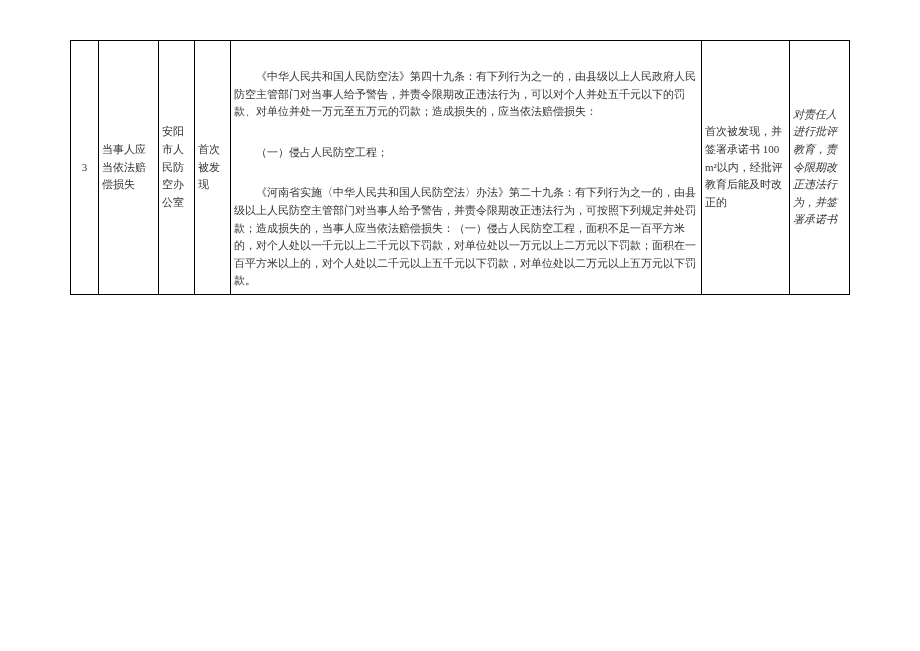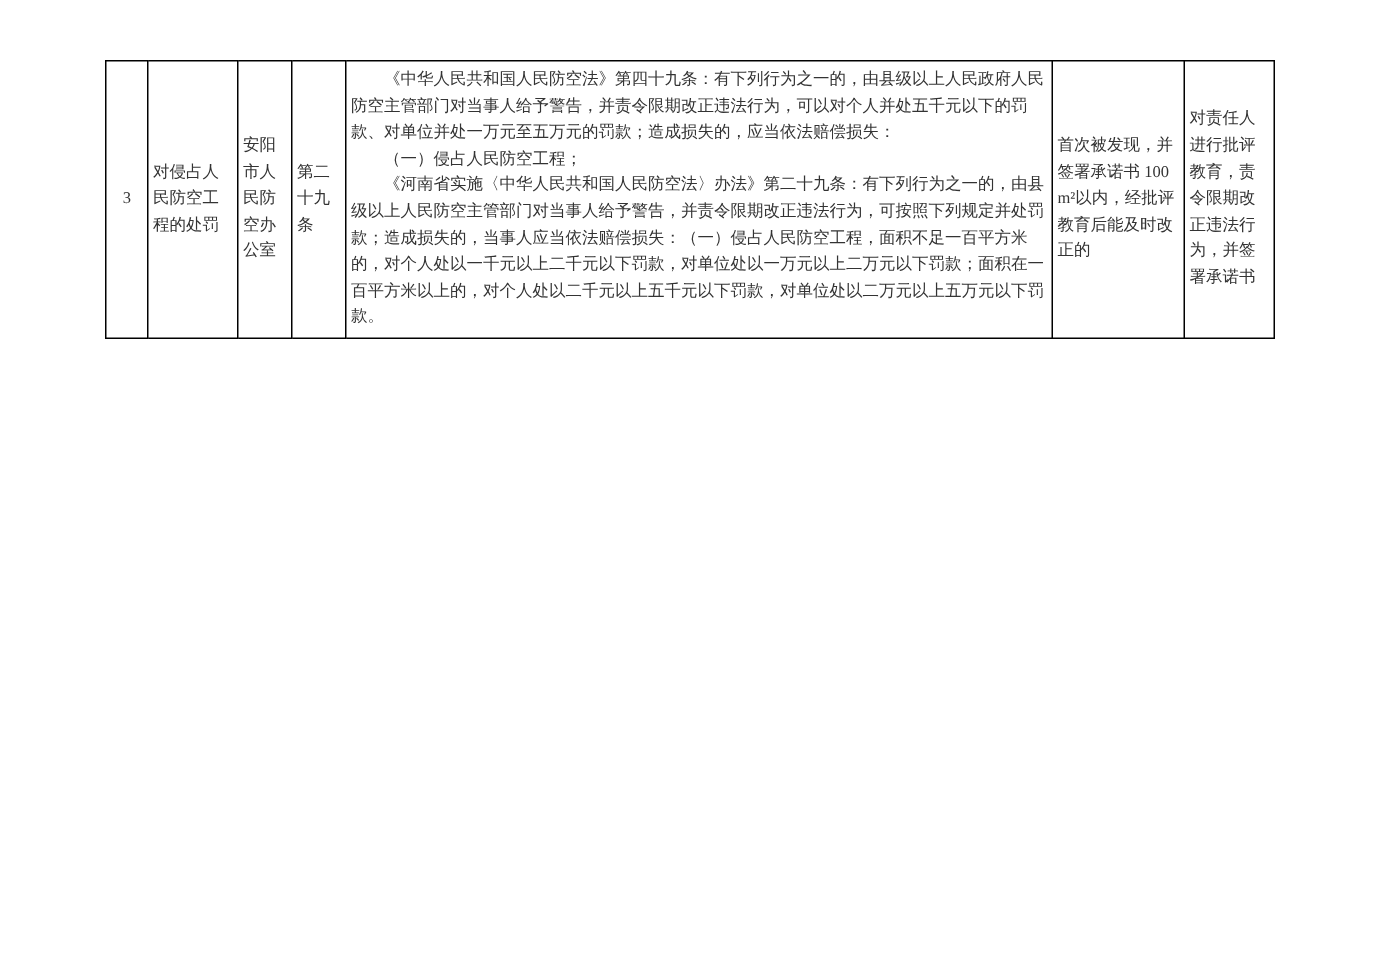--- a/index.html
+++ b/index.html
@@ -24,33 +24,33 @@
       line-height: 1.6;
       word-wrap: break-word;
       word-break: break-all;
     }
     .col-num { width: 28px; text-align: center; }
     .col-matter { width: 60px; }
     .col-dept { width: 36px; }
     .col-type { width: 36px; }
     .col-basis { width: auto; }
     .col-cond { width: 88px; }
-    .col-result { width: 60px; }
-    .indent { text-indent: 2em; display: block; }
+    .col-result { width: 60px; font-style: italic; }
+    .indent { text-indent: 2em; display: block; margin-top: 23px; }
   </style>
 </head>
 <body>
 
 <table>
   <tbody>
       <tr>
     <td class="col-num">3</td>
-    <td class="col-matter">对侵占人民防空工程的处罚</td>
+    <td class="col-matter">当事人应当依法赔偿损失</td>
     <td class="col-dept">安阳市人民防空办公室</td>
-    <td class="col-type">第二十九条</td>
+    <td class="col-type">首次被发现</td>
     <td class="col-basis">
       <span class="indent">《中华人民共和国人民防空法》第四十九条：有下列行为之一的，由县级以上人民政府人民防空主管部门对当事人给予警告，并责令限期改正违法行为，可以对个人并处五千元以下的罚款、对单位并处一万元至五万元的罚款；造成损失的，应当依法赔偿损失：</span>
       <span class="indent">（一）侵占人民防空工程；</span>
       <span class="indent">《河南省实施〈中华人民共和国人民防空法〉办法》第二十九条：有下列行为之一的，由县级以上人民防空主管部门对当事人给予警告，并责令限期改正违法行为，可按照下列规定并处罚款；造成损失的，当事人应当依法赔偿损失：（一）侵占人民防空工程，面积不足一百平方米的，对个人处以一千元以上二千元以下罚款，对单位处以一万元以上二万元以下罚款；面积在一百平方米以上的，对个人处以二千元以上五千元以下罚款，对单位处以二万元以上五万元以下罚款。</span>
     </td>
     <td class="col-cond">首次被发现，并签署承诺书 100m²以内，经批评教育后能及时改正的</td>
     <td class="col-result">对责任人进行批评教育，责令限期改正违法行为，并签署承诺书</td>
   </tr>
 </tbody>
   </table>

